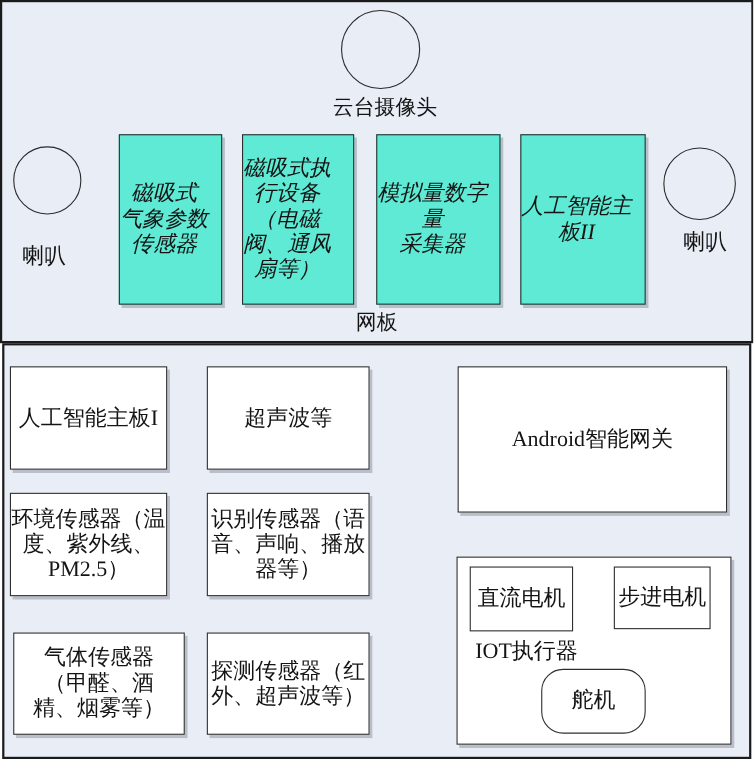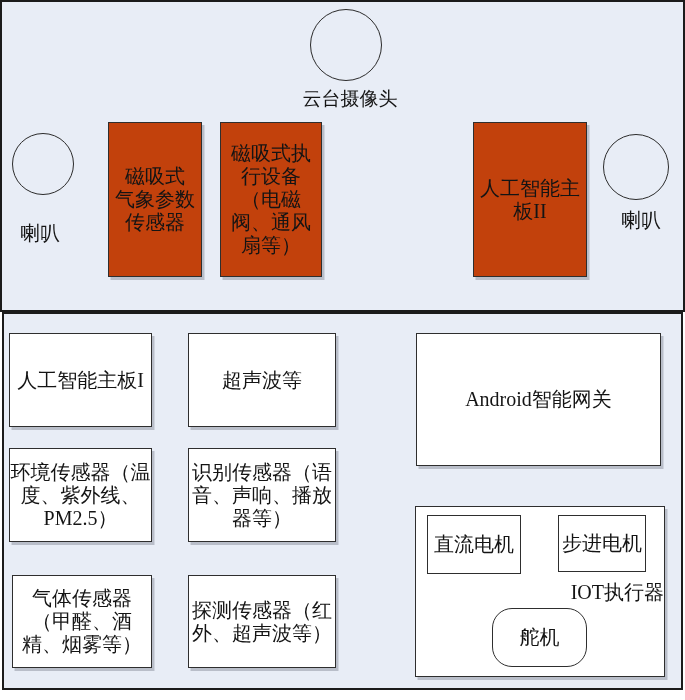--- a/index.html
+++ b/index.html
@@ -15,37 +15,38 @@
   .circle{
     position:absolute;box-sizing:border-box;border:1.5px solid #2b2b2b;border-radius:50%;
     background:transparent;
   }
   .free-label{
     position:absolute;text-align:center;font-size:19px;line-height:21px;white-space:nowrap;
   }
   .speaker-label{font-size:20px;}
   .module{
     position:absolute;box-sizing:border-box;border:1.5px solid #2e2e2e;
-    background:#c2410c;display:flex;align-items:center;justify-content:center;
+    background:#5eead4;display:flex;align-items:center;
     text-align:center;font-size:20px;line-height:23px;white-space:pre-line;
     box-shadow:2.5px 3px 0 rgba(128,134,146,0.45);
+    font-style:italic;
   }
   .wbox{
     position:absolute;box-sizing:border-box;border:1.5px solid #2e2e2e;
     background:#ffffff;display:flex;align-items:center;justify-content:center;
     text-align:center;font-size:20px;line-height:23px;white-space:pre-line;
     box-shadow:2.5px 3px 0 rgba(128,134,146,0.45);
   }
   .inner-box{
     position:absolute;box-sizing:border-box;border:1.5px solid #2e2e2e;background:#ffffff;
     display:flex;align-items:center;justify-content:center;text-align:center;
     font-size:20px;line-height:23px;box-shadow:none;
   }
   #mesh-label{left:0;right:0;top:281px;font-size:19px;}
-  #iot-label{position:absolute;left:16px;right:0;top:74px;text-align:right;font-size:20px;white-space:nowrap;}
+  #iot-label{position:absolute;left:16px;right:0;top:74px;text-align:left;font-size:20px;white-space:nowrap;}
 </style>
 </head>
 <body>
 
 <div id="screen">
 
   <div id="top-panel" class="panel">
 
     <div class="circle" style="left:308px;top:7px;width:72px;height:72px;"></div>
     <div class="free-label" style="left:288px;top:86px;width:120px;">云台摄像头</div>
@@ -63,26 +64,32 @@
     </div>
 
     <div class="module" style="left:218px;top:120px;width:102px;height:155px;">
       <span>磁吸式执
 行设备
 （电磁
 阀、通风
 扇等）</span>
     </div>
 
+    <div class="module" style="left:340px;top:120px;width:113px;height:155px;">
+      <span>模拟量数字
+量
+采集器</span>
+    </div>
 
     <div class="module" style="left:471px;top:120px;width:114px;height:155px;">
       <span>人工智能主
 板II</span>
     </div>
 
+    <div id="mesh-label" class="free-label">网板</div>
   </div>
 
   <div id="bottom-panel" class="panel">
 
     <div class="wbox" style="left:5px;top:19px;width:143px;height:94px;">
       <span>人工智能主板I</span>
     </div>
 
     <div class="wbox" style="left:184px;top:19px;width:148px;height:94px;">
       <span>超声波等</span>
@@ -93,21 +100,21 @@
 度、紫外线、
 PM2.5）</span>
     </div>
 
     <div class="wbox" style="left:184px;top:134px;width:148px;height:94px;">
       <span>识别传感器（语
 音、声响、播放
 器等）</span>
     </div>
 
-    <div class="wbox" style="left:8px;top:261px;width:140px;height:93px;">
+    <div class="wbox" style="left:8px;top:261px;width:156px;height:93px;">
       <span>气体传感器
 （甲醛、酒
 精、烟雾等）</span>
     </div>
 
     <div class="wbox" style="left:184px;top:261px;width:148px;height:93px;">
       <span>探测传感器（红
 外、超声波等）</span>
     </div>
 

